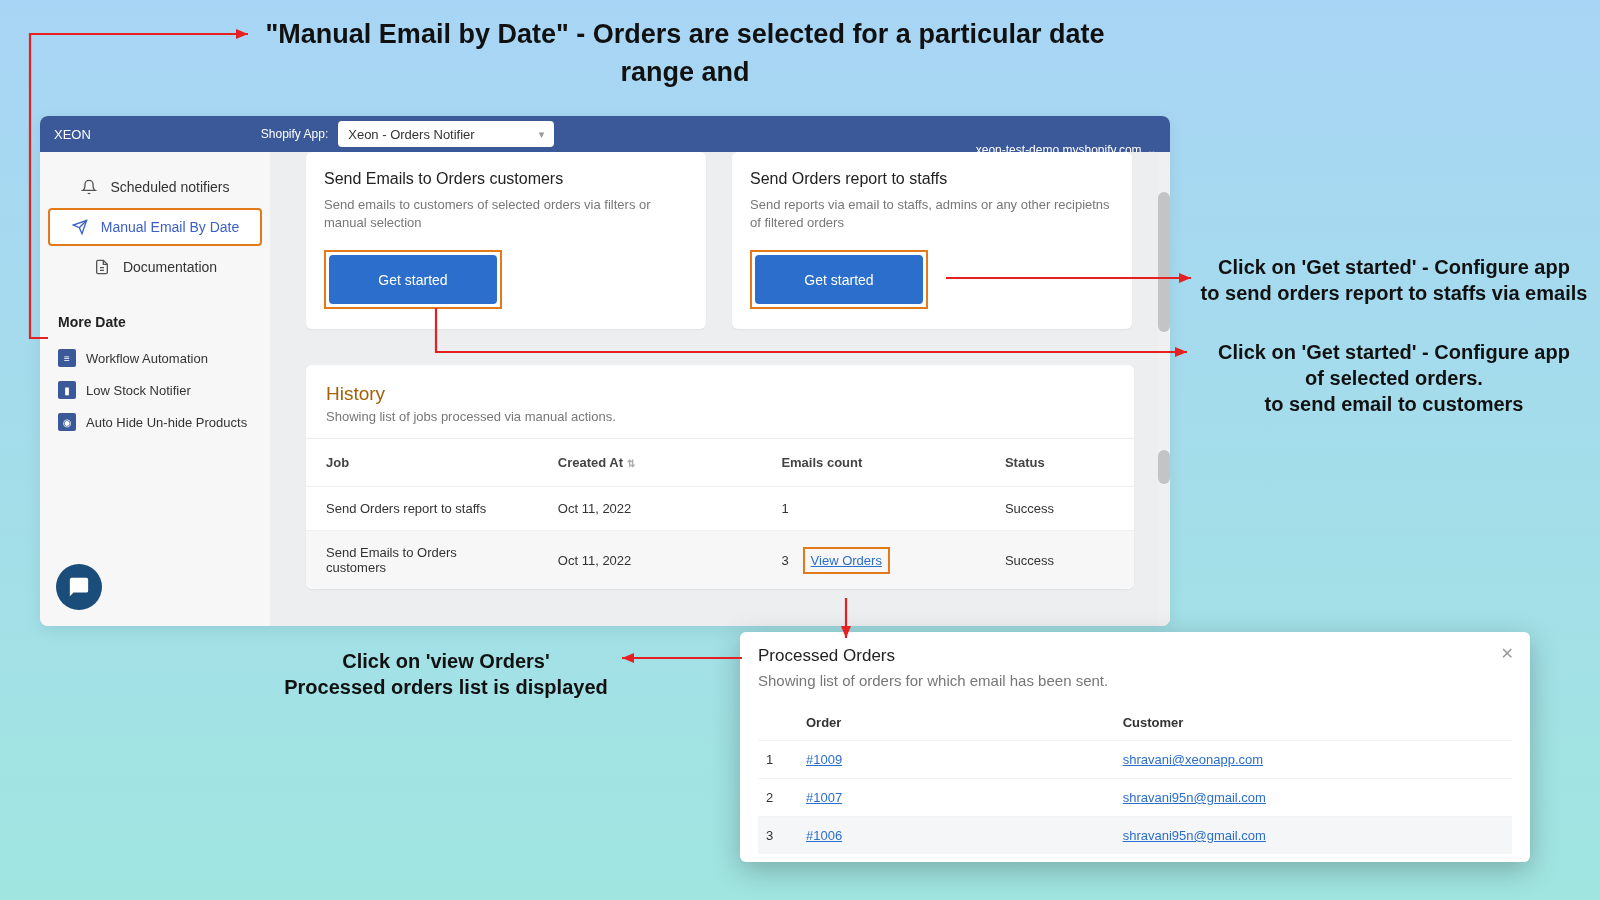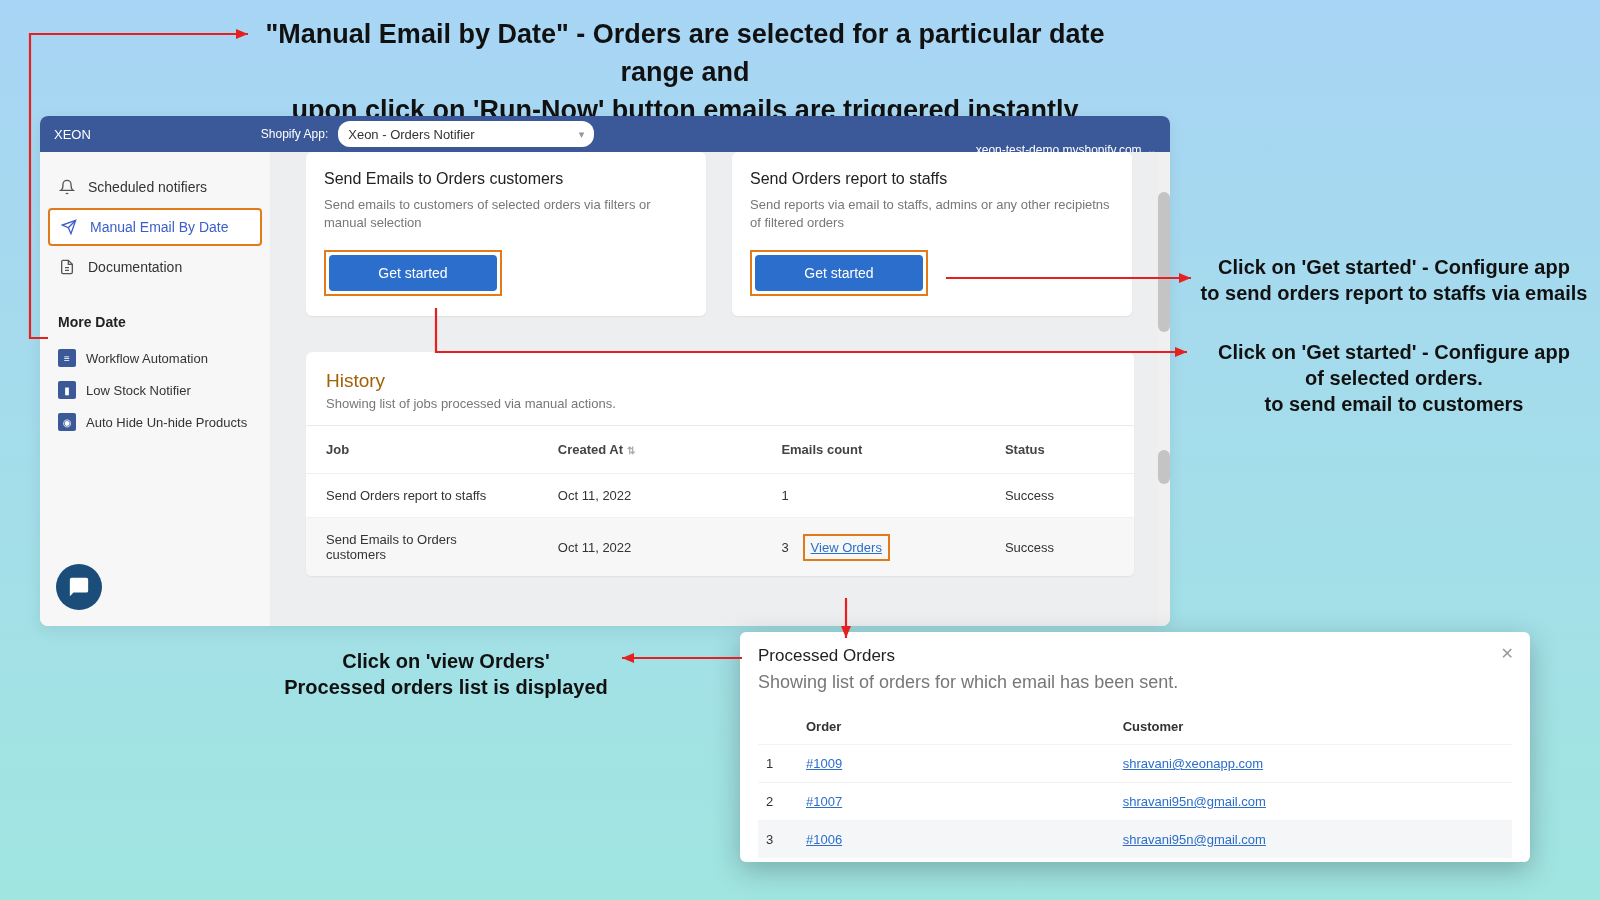--- a/index.html
+++ b/index.html
@@ -20,32 +20,32 @@
   background: #f4f5f7; border-radius: 8px; overflow: hidden;
   box-shadow: 0 4px 16px rgba(0,0,0,0.08);
 }
 .topbar {
   height: 36px; background: #3b5998; color: #fff;
   display: flex; align-items: center; padding: 0 14px; font-size: 13px;
 }
 .topbar .brand { font-weight: 500; text-align: center; }
 .topbar .applabel { margin-left: auto; margin-right: 10px; font-size: 12px; }
 .app-select {
-  background: #fff; color: #333; height: 26px; width: 256px;
-  border-radius: 12px; display: flex; align-items: center; padding: 0 10px;
+  background: #fff; color: #333; height: 26px; width: 216px;
+  border-radius: 4px; display: flex; align-items: center; padding: 0 10px;
   font-size: 13px; position: relative;
 }
 .app-select .chev { margin-left: auto; color: #999; font-size: 11px; }
 .topbar .store { margin-left: auto; font-size: 12px; display: flex; align-items: center; gap: 6px; margin-top: 32px; }
 .chev-down { font-size: 10px; }
 .body-area { display: flex; height: calc(100% - 36px); }
 .sidebar { width: 230px; background: #f7f7f7; padding: 18px 8px; }
 .sb-item {
   display: flex; align-items: center; gap: 12px; padding: 9px 10px;
-  font-size: 14px; color: #333; border-radius: 4px; margin-bottom: 4px;
+  font-size: 14px; color: #333; border-radius: 4px; margin-bottom: 4px; justify-content: center;
 }
 .sb-item.active {
   border: 2.5px solid #e27a1a; color: #3a5fc8; background: #fff;
 }
 .sb-icon { width: 18px; display: flex; justify-content: center; }
 .sb-heading { font-size: 14px; font-weight: 600; color: #222; margin: 30px 10px 12px; }
 .sb-app { display: flex; align-items: center; gap: 10px; padding: 7px 10px; font-size: 13px; color: #333; }
 .sb-app .box { width: 18px; height: 18px; background: #3b5998; border-radius: 2px; display:flex;align-items:center;justify-content:center;color:#fff;font-size:10px; }
 .main { flex: 1; position: relative; background: #edeef0; overflow: hidden; }
 .scrolltrack { position:absolute; right:0; top:0; width:12px; height:100%; background:#f0f0f0; }
@@ -53,21 +53,21 @@
 .scrollthumb2 { position:absolute; right:0; top:298px; width:12px; height:34px; background:#c4c4c4; border-radius:6px; }
 .cards-row { display: flex; gap: 26px; padding: 0 36px 0 36px; margin-top: 0; }
 .card {
   background: #fff; width: 400px; padding: 18px 18px 20px;
   border-radius: 6px; box-shadow: 0 1px 2px rgba(0,0,0,0.06);
 }
 .card h3 { font-size: 16px; font-weight: 500; color: #222; margin-bottom: 8px; }
 .card p { font-size: 13px; color: #777; line-height: 1.4; margin-bottom: 18px; min-height: 36px; }
 .gs-wrap { border: 2.5px solid #e27a1a; display: inline-block; padding: 3px; }
 .gs-btn {
-  background: #2c6ecb; color: #fff; border: none; width: 168px; height: 36px;
+  background: #2c6ecb; color: #fff; border: none; width: 168px; height: 49px;
   font-size: 14px; border-radius: 4px; cursor: pointer;
 }
 .history-card {
   background: #fff; margin: 36px 36px 0; border-radius: 6px;
   box-shadow: 0 1px 2px rgba(0,0,0,0.06); overflow: hidden;
 }
 .history-card .hdr { padding: 18px 20px 14px; }
 .history-card h3 { font-size: 19px; font-weight: 400; color: #a16207; margin-bottom: 4px; }
 .history-card .sub { font-size: 13px; color: #777; }
 .htable { width: 100%; border-collapse: collapse; }
@@ -86,41 +86,40 @@
   position: absolute; left: 16px; bottom: 16px; width: 46px; height: 46px;
   background: #1a4d7a; border-radius: 50%; display:flex;align-items:center;justify-content:center;
 }
 .modal {
   position: absolute; top: 632px; left: 740px; width: 790px; height: 230px;
   background: #fff; border-radius: 6px; box-shadow: 0 8px 28px rgba(0,0,0,0.25);
   padding: 14px 18px;
 }
 .modal .close { position: absolute; top: 12px; right: 16px; color: #999; font-size: 16px; cursor:pointer; }
 .modal h3 { font-size: 17px; font-weight: 400; color: #222; margin-bottom: 6px; }
-.modal .sub { font-size: 18px; color: #777; margin-bottom: 16px; }
+.modal .sub { font-size: 15px; color: #777; margin-bottom: 16px; }
 .mtable { width: 100%; border-collapse: collapse; }
 .mtable th { text-align:left; font-size:13px; font-weight:600; color:#333; padding: 10px 8px; }
 .mtable td { font-size: 13px; padding: 11px 8px; border-top: 1px solid #f3f3f3; }
 .mtable tr.alt td { background: #f5f6f7; }
 .mtable .idx { width: 40px; color:#333; }
 .mtable a { color: #2c6ecb; text-decoration: underline; }
 .annotation {
   position: absolute; font-weight: 700; font-size: 20px; color: #111;
   line-height: 1.3;
 }
 .arrow { position: absolute; pointer-events: none; }
 .arrow line, .arrow polyline { stroke: #e62020; stroke-width: 2.2; fill: none; }
 .arrow .head { fill: #e62020; stroke: none; }
 </style>
 </head>
 <body>
 
 <div class="headline">
   <div>"Manual Email by Date" - Orders are selected for a particular date range and</div>
-  <div>upon click on 'Run-Now' button emails are triggered instantly</div>
 </div>
 
 <div class="app-window">
   <div class="topbar">
     <span class="brand">XEON</span>
     <span class="applabel" style="margin-left:170px">Shopify App:</span>
     <div class="app-select">
       <span>Xeon - Orders Notifier</span>
       <span class="chev">▾</span>
     </div>

